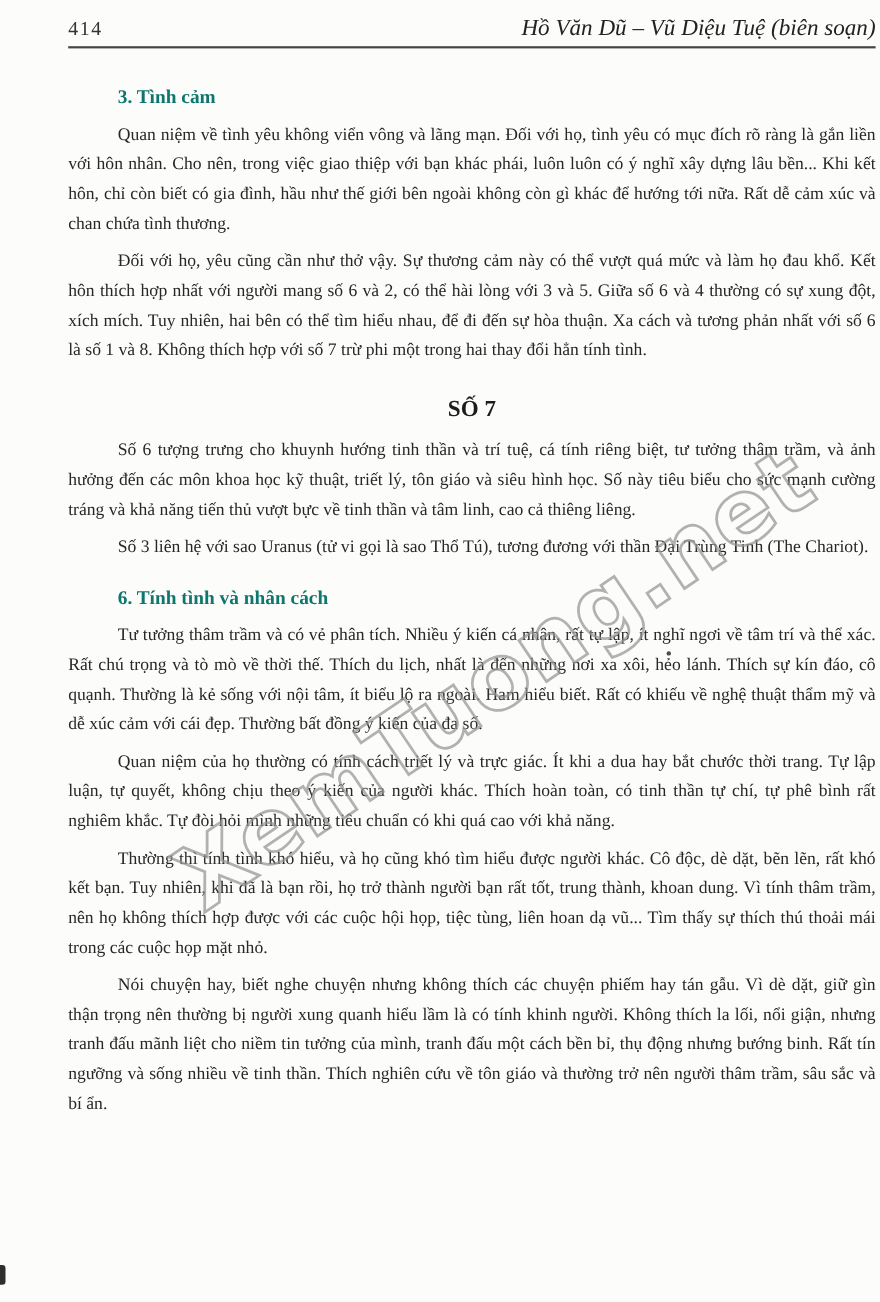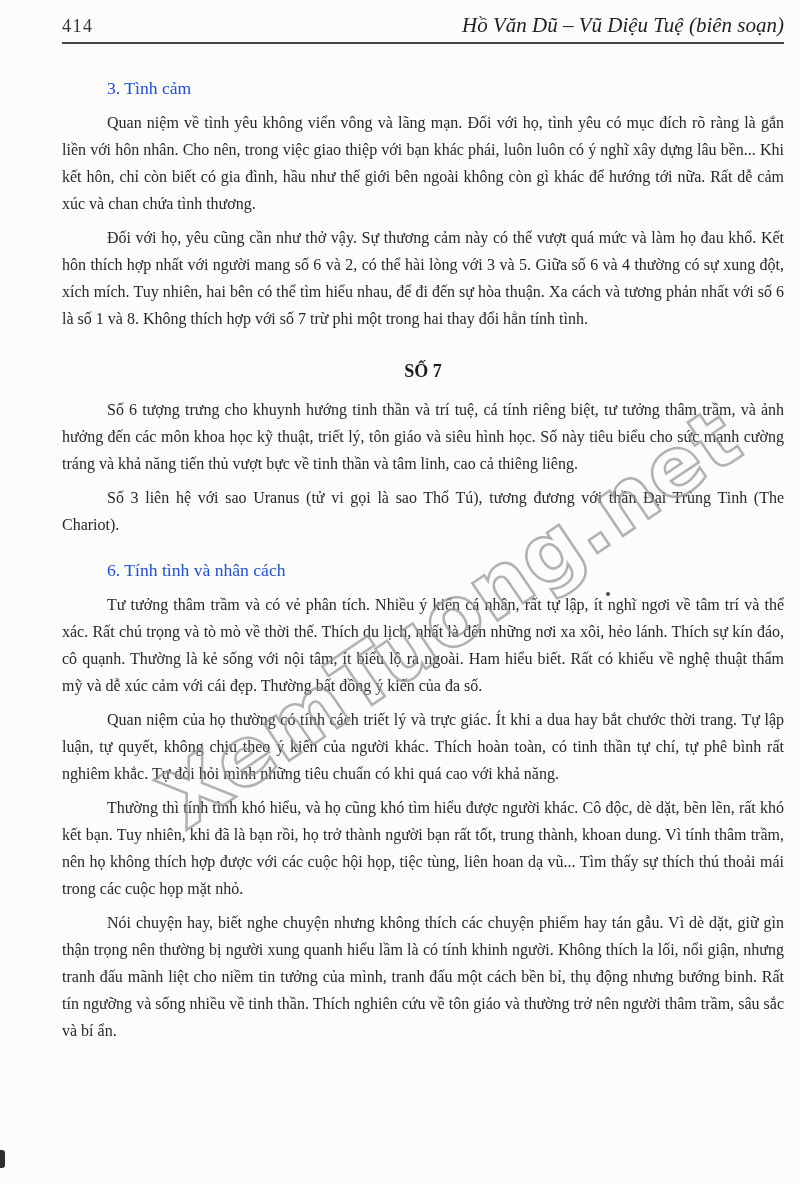--- a/index.html
+++ b/index.html
@@ -11,21 +11,21 @@
     position: relative;
     width: 800px;
     height: 1184px;
     margin: 0 auto;
     background: #fcfcfa;
     overflow: hidden;
     font-family: "Liberation Serif", "DejaVu Serif", serif;
     color: #272727;
   }
   .inner {
-    padding: 14px 16px 0 62px;
+    padding: 14px 4px 0 62px;
   }
   .running-header {
     display: flex;
     justify-content: space-between;
     align-items: baseline;
     font-size: 18px;
     line-height: 22px;
   }
   .page-num {
     letter-spacing: 1.5px;
@@ -45,33 +45,33 @@
   p.body-par {
     font-size: 16px;
     line-height: 27px;
     text-align: justify;
     text-indent: 45px;
     margin: 0 0 7px 0;
   }
   h2.sub-heading {
     font-size: 17.6px;
     line-height: 24px;
-    font-weight: normal;
+    font-weight: bold;
     margin: 0 0 9px 0;
     padding-left: 45px;
-    color: #1d4ed8;
+    color: #0f766e;
   }
   h2.sub-heading.first {
     margin-top: 32px;
   }
   h2.sub-heading.later {
     margin-top: 20px;
   }
   h1.center-heading {
-    font-size: 18px;
+    font-size: 21px;
     line-height: 26px;
     font-weight: bold;
     text-align: center;
     margin: 26px 0 12px 0;
     color: #1c1c1c;
   }
   .watermark {
     position: absolute;
     left: 450px;
     top: 618px;

